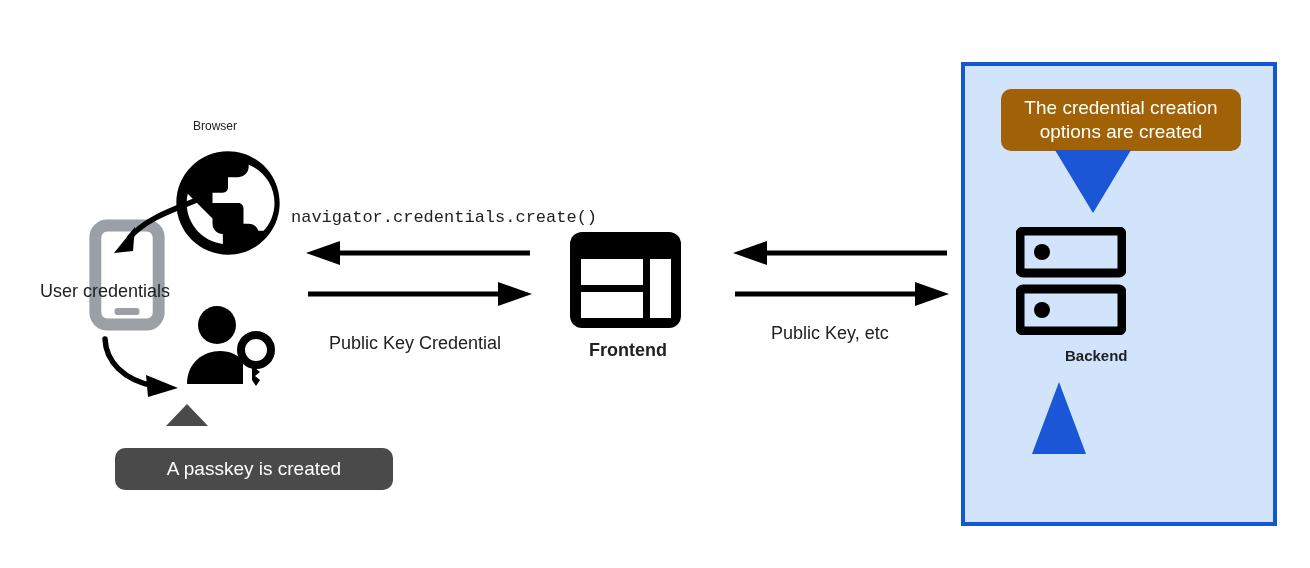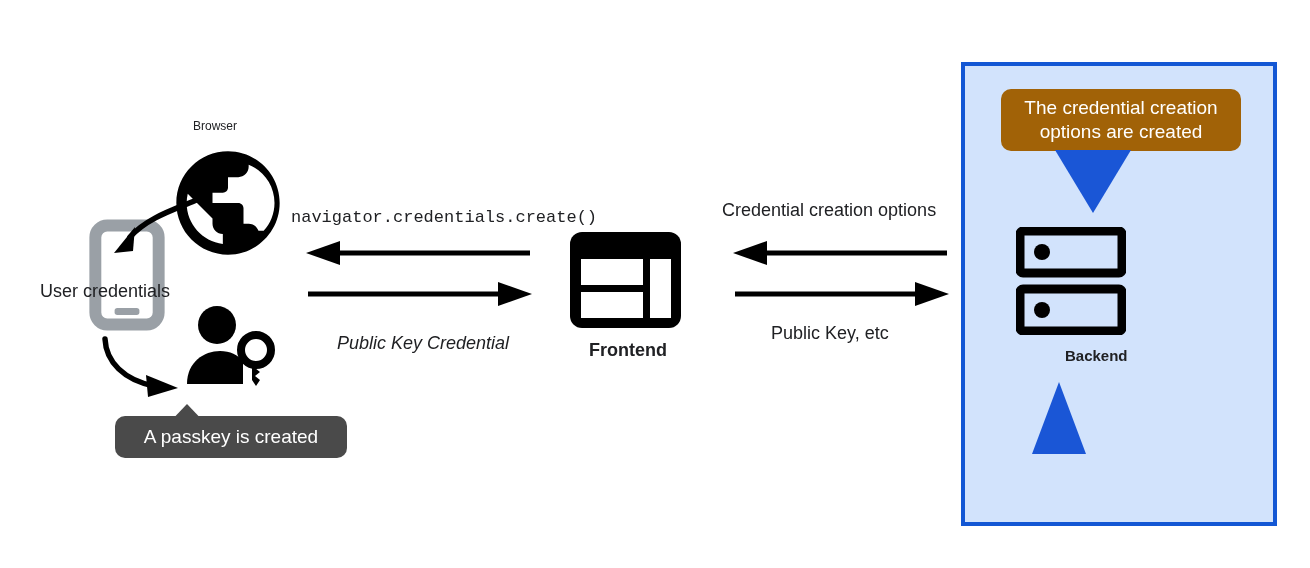--- a/index.html
+++ b/index.html
@@ -50,23 +50,22 @@
   #label-user-verification {
     left: 40px; top: 281px;
     font-size: 18px;
   }
   #label-navigator {
     left: 291px; top: 200px;
     font-size: 17px;
     margin-top: 8px;
   }
   #label-public-key-credential {
-    left: 337px; top: 333px;
-    font-size: 18px;
-    font-style: italic;
+    left: 329px; top: 333px;
+    font-size: 18px;
   }
   #label-credential-creation-options {
     left: 722px; top: 200px;
     font-size: 18px;
   }
   #label-public-key-etc {
     left: 771px; top: 323px;
     font-size: 18px;
   }
   #label-frontend {
@@ -116,22 +115,22 @@
   }
   #callout-bottom-tail {
     left: 1032px; top: 382px;
     width: 0; height: 0;
     border-left: 27px solid transparent;
     border-right: 27px solid transparent;
     border-bottom: 72px solid #1a56d6;
   }
 
   #callout-passkey {
-    left: 115px; top: 416px;
-    width: 232px; height: 42px;
+    left: 115px; top: 448px;
+    width: 278px; height: 42px;
     font-size: 19px;
   }
   #callout-passkey-tail {
     left: 166px; top: 404px;
     width: 0; height: 0;
     border-left: 21px solid transparent;
     border-right: 21px solid transparent;
     border-bottom: 22px solid #4a4a4a;
   }
 </style>
@@ -191,21 +190,20 @@
 
   <svg class="abs" style="left:568px; top:230px;" width="115" height="100" viewBox="0 0 115 100">
     <rect x="2" y="2" width="111" height="96" rx="12" ry="12" fill="#000000"></rect>
     <rect x="13" y="29" width="62" height="26" fill="#ffffff"></rect>
     <rect x="13" y="62" width="62" height="26" fill="#ffffff"></rect>
     <rect x="82" y="29" width="21" height="59" fill="#ffffff"></rect>
   </svg>
 
   <div class="abs label label-bold" id="label-frontend">Frontend</div>
 
-  <div class="abs label" id="label-credential-creation-options">Credential creation options</div>
 
   <svg class="abs arrow-svg" style="left:733px; top:240px;" width="216" height="26" viewBox="0 0 216 26">
     <line x1="30" y1="13" x2="214" y2="13" stroke="#000000" stroke-width="5"></line>
     <path d="M0 13 L 34 1 L 34 25 Z" fill="#000000"></path>
   </svg>
 
   <svg class="abs arrow-svg" style="left:733px; top:281px;" width="216" height="26" viewBox="0 0 216 26">
     <line x1="2" y1="13" x2="186" y2="13" stroke="#000000" stroke-width="5"></line>
     <path d="M216 13 L 182 1 L 182 25 Z" fill="#000000"></path>
   </svg>

